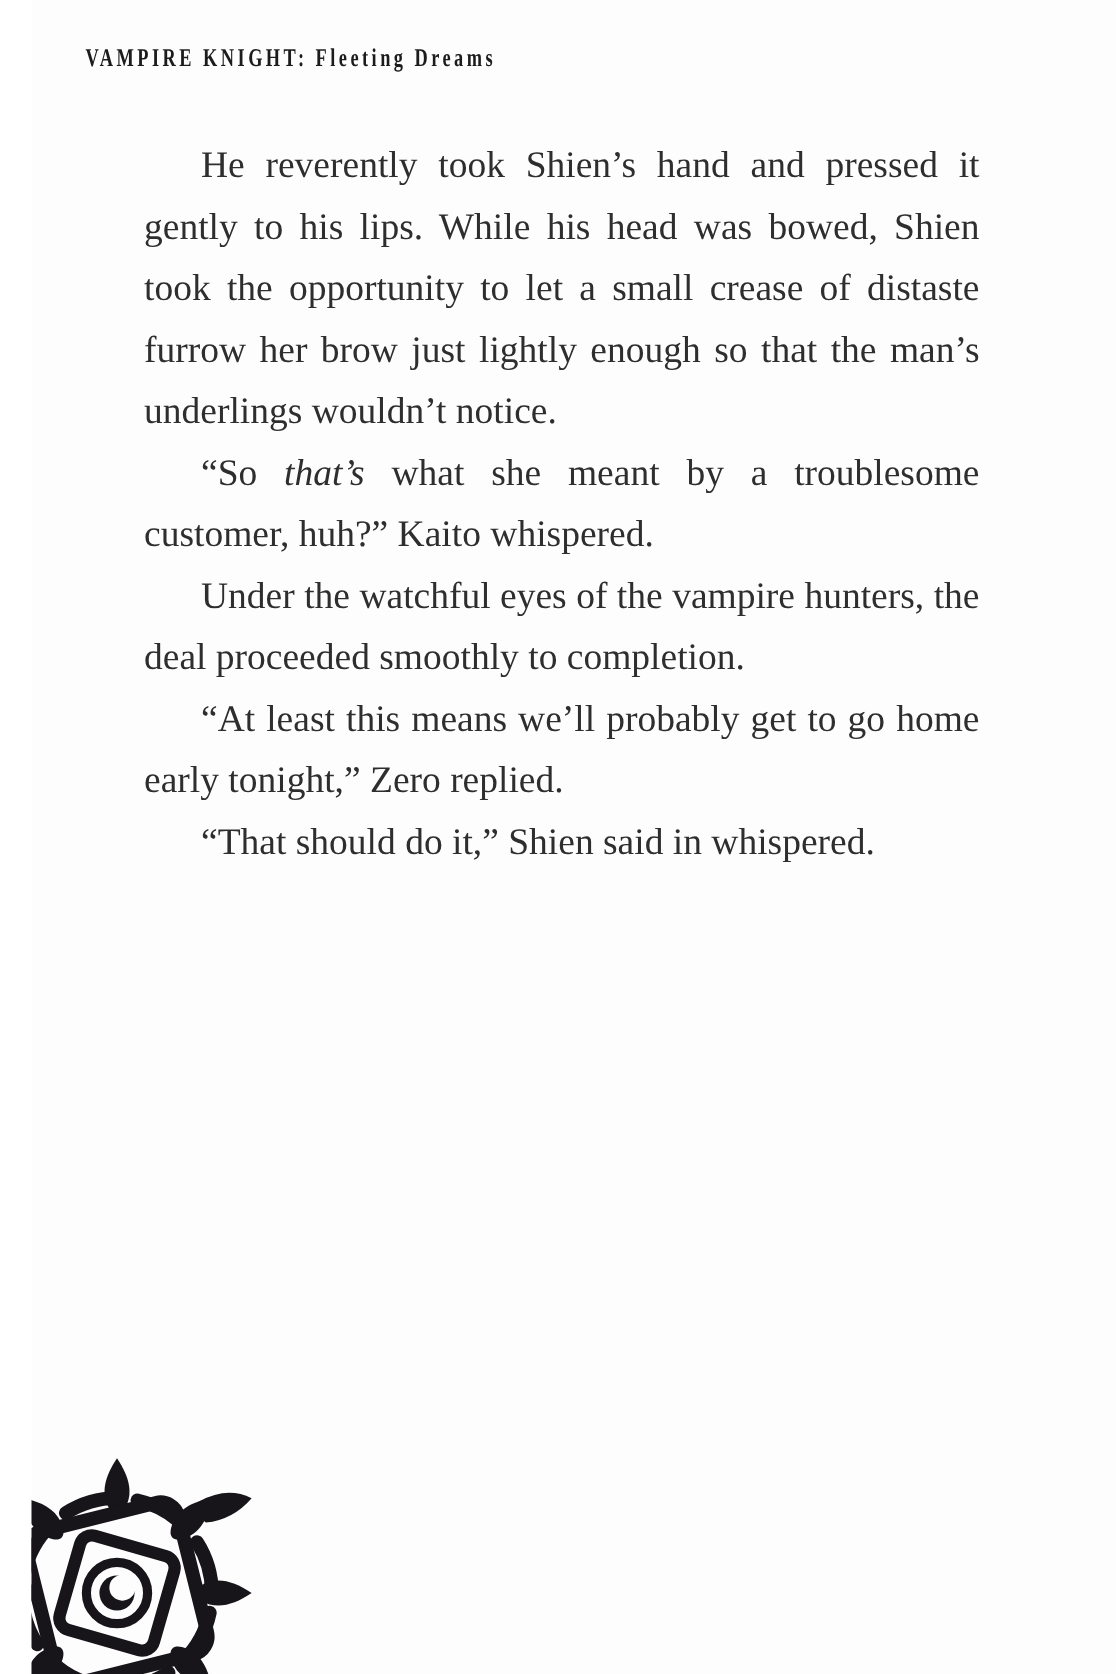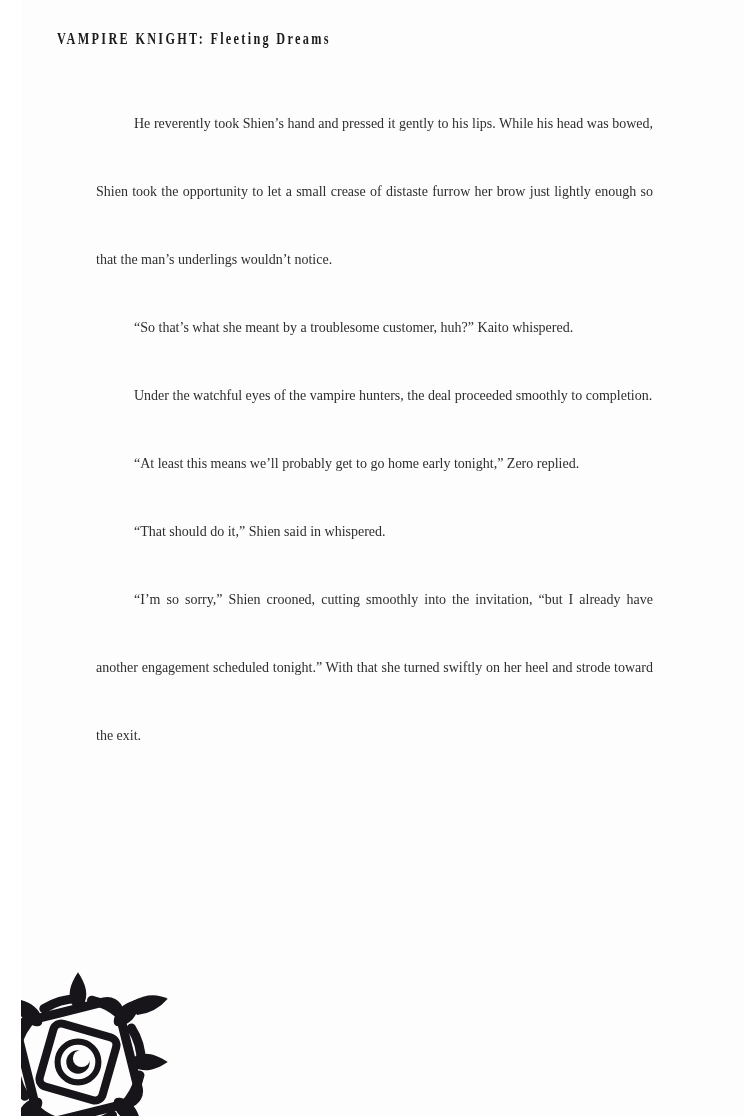--- a/index.html
+++ b/index.html
@@ -26,50 +26,49 @@
     color: var(--header, #1c1c1c);
     transform: scaleX(0.72);
     transform-origin: left top;
     white-space: nowrap;
   }
   .body-text {
     position: absolute;
     left: 75px; top: 90px;
     width: 557px;
     color: var(--text, #2e2e2e);
-    font-size: 14px;
-    line-height: 68px;
+    font-size: 25px;
+    line-height: 41px;
     text-align: justify;
     text-justify: inter-word;
   }
   .body-text p {
     margin: 0;
     text-indent: 38px;
   }
-  .it { }
+  .it { font-style: italic; }
   .crest {
     position: absolute;
     left: -45px; top: 960px;
     width: 204px; height: 204px;
   }
 </style>
 </head>
 <body>
 
 <div class="page">
 
   <div class="running-header">VAMPIRE KNIGHT: Fleeting Dreams</div>
 
   <div class="body-text">
       <p><span>He reverently took Shien’s hand and pressed it gently to his lips. While his head was bowed, Shien took the opportunity to let a small crease of distaste furrow her brow just lightly enough so that the man’s underlings wouldn’t notice.</span></p>
       <p><span>“So </span><span class="it">that’s</span><span> what she meant by a troublesome customer, huh?” Kaito whispered.</span></p>
       <p><span>Under the watchful eyes of the vampire hunters, the deal proceeded smoothly to completion.</span></p>
       <p><span>“At least this means we’ll probably get to go home early tonight,” Zero replied.</span></p>
       <p><span>“That should do it,” Shien said in whispered.</span></p>
-      <p><span>“I’m so sorry,” Shien crooned, cutting smoothly into the invitation, “but I already have another engagement scheduled tonight.” With that she turned swiftly on her heel and strode toward the exit.</span></p>
     </div>
 
   <svg class="crest" viewBox="-100 -100 200 200" xmlns="http://www.w3.org/2000/svg">
     <g stroke="#17141a" fill="none" stroke-linecap="round">
 
       <g fill="#17141a" stroke="none">
         <path d="M0,-88 C8,-76 11,-65 5,-55 C2,-50 -2,-50 -5,-55 C-11,-65 -8,-76 0,-88 Z" transform="rotate(0)"></path>
         <path d="M0,-88 C8,-76 11,-65 5,-55 C2,-50 -2,-50 -5,-55 C-11,-65 -8,-76 0,-88 Z" transform="rotate(45)"></path>
         <path d="M0,-88 C8,-76 11,-65 5,-55 C2,-50 -2,-50 -5,-55 C-11,-65 -8,-76 0,-88 Z" transform="rotate(90)"></path>
         <path d="M0,-88 C8,-76 11,-65 5,-55 C2,-50 -2,-50 -5,-55 C-11,-65 -8,-76 0,-88 Z" transform="rotate(135)"></path>

